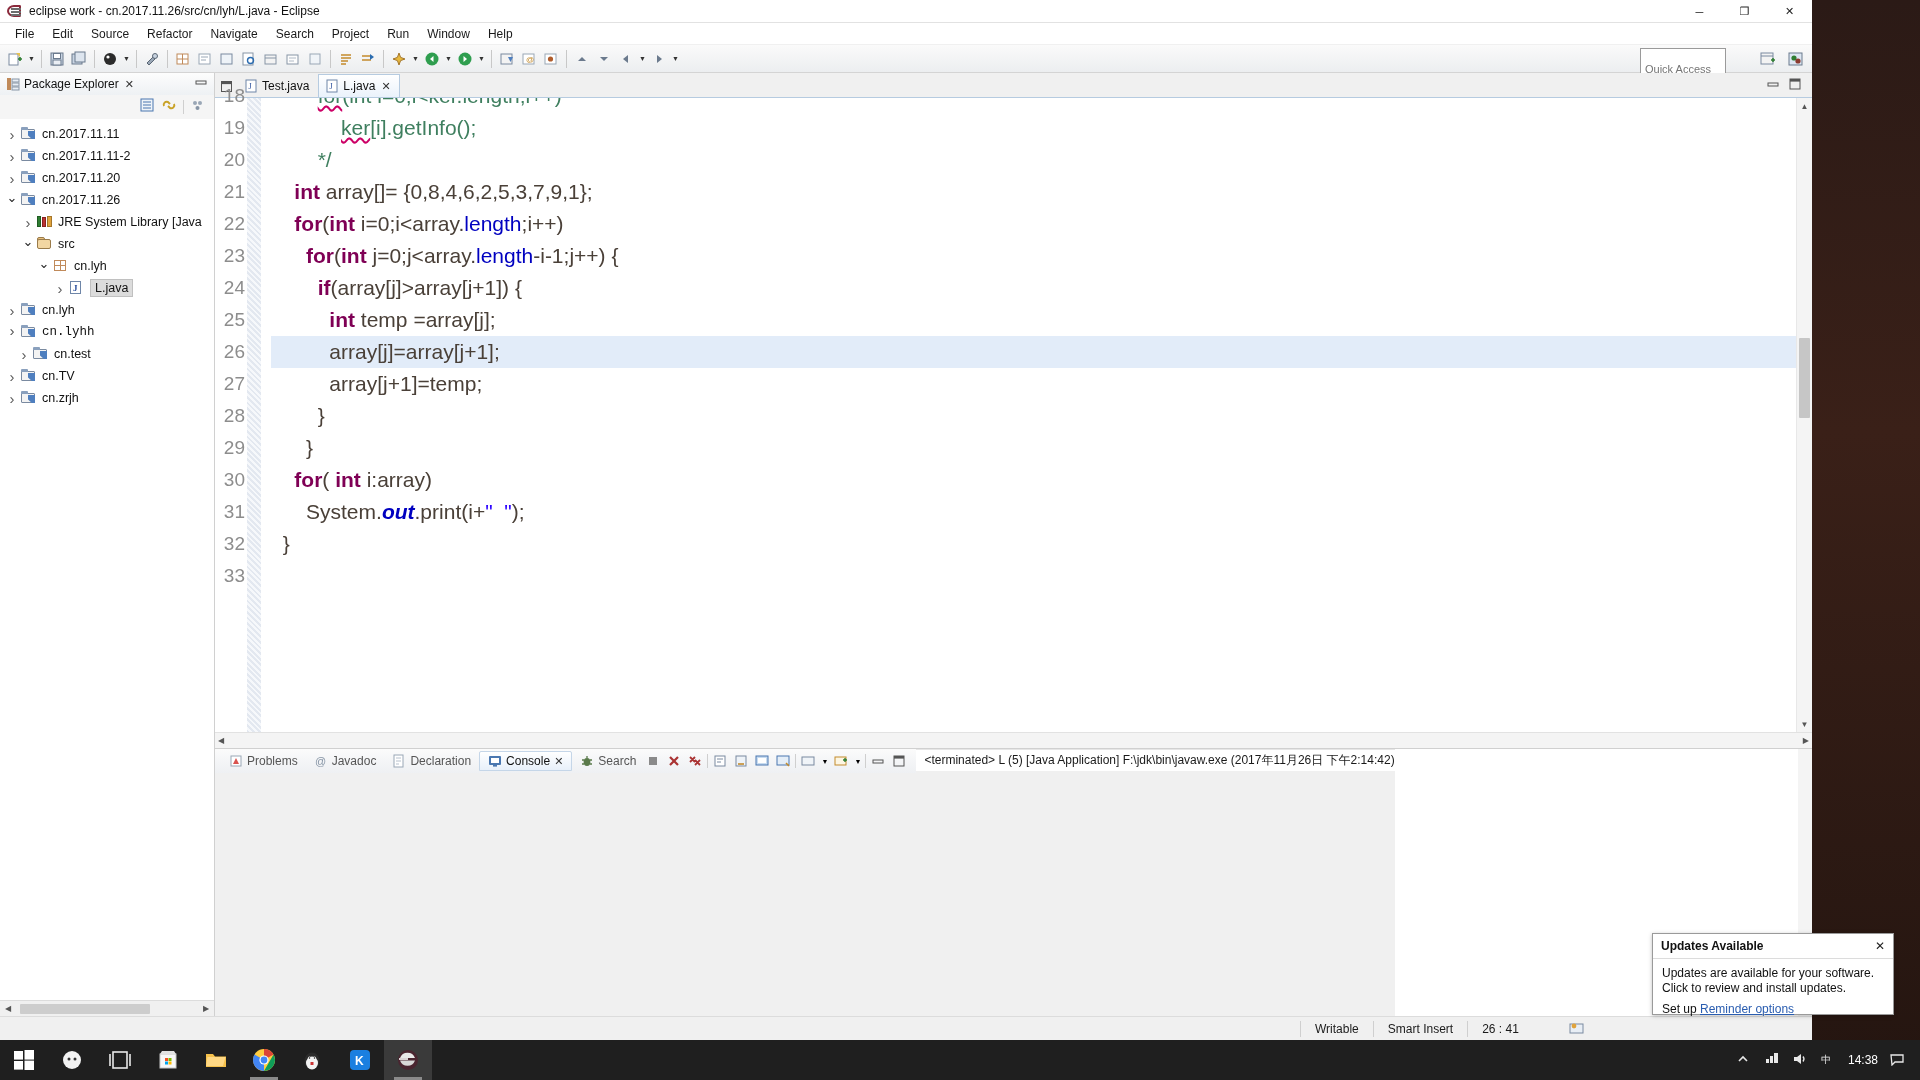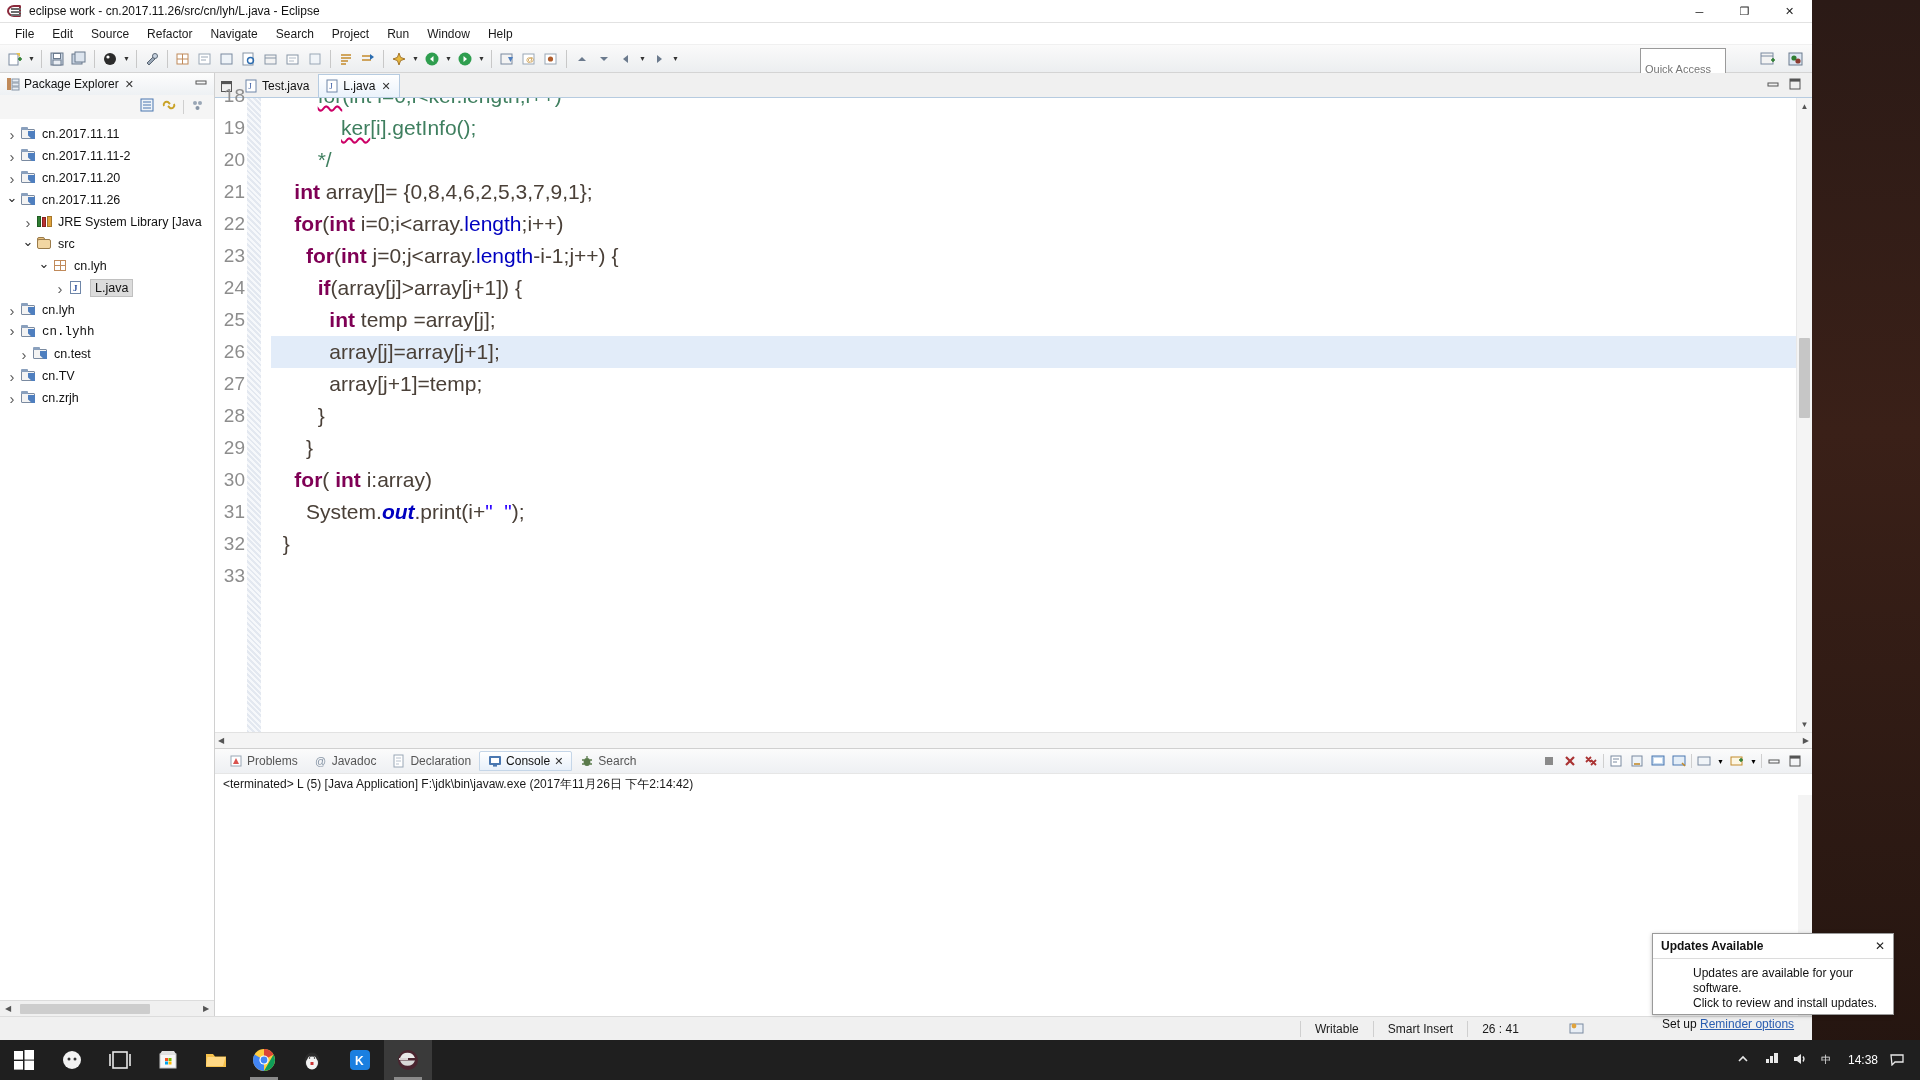--- a/index.html
+++ b/index.html
@@ -235,21 +235,21 @@
     background: #c6c6c6; border-radius: 1px;
   }
   #editor-hscroll {
     height: 16px; background: #f4f4f4; border-top: 1px solid #e2e2e2;
     display: flex; align-items: center; justify-content: space-between;
     padding: 0 3px; font-size: 8px; color: #555;
   }
 
   
   #console-panel {
-    height: 268px; display: flex; flex-direction: column; background: #f0f0f0; flex: none;
+    height: 268px; display: flex; flex-direction: row; background: #f0f0f0; flex: none;
     border-top: 1px solid #d0d0d0;
   }
   #console-tabs {
     height: 24px; display: flex; align-items: center; padding-left: 6px;
     background: linear-gradient(180deg,#fbfbfb,#eef0f3); position: relative;
   }
   .cs-tab {
     display: flex; align-items: center; gap: 4px; padding: 2px 8px;
     font-size: 12px; color: #555; height: 20px;
   }
@@ -290,21 +290,21 @@
     background: #ffffff; border: 1px solid #9a9a9a; box-shadow: 0 1px 4px rgba(0,0,0,.25);
     z-index: 40;
   }
   #notif-head {
     height: 25px; display: flex; align-items: center; padding: 0 8px;
     border-bottom: 1px solid #dcdcdc;
   }
   #notif-title { font-size: 12px; font-weight: bold; color: #111; }
   #notif-close { margin-left: auto; font-size: 12px; color: #222; }
   #notif-body { padding: 7px 9px 0 9px; }
-  #notif-body .nl { font-size: 12px; color: #111; line-height: 15px; margin-left: 31px; }
+  #notif-body .nl { font-size: 12px; color: #111; line-height: 15px; }
   #notif-setup { margin-top: 6px; font-size: 12px; color: #111; }
   #notif-setup a { color: #2a5db0; text-decoration: underline; }
 
   
   #taskbar {
     position: absolute; left: 0; bottom: 0; width: 1920px; height: 40px;
     background: #1f1f1f; display: flex; align-items: center; z-index: 60;
   }
   .tb-ico { width: 48px; height: 40px; display: flex; align-items: center; justify-content: center;
       position: relative; flex: none; }

